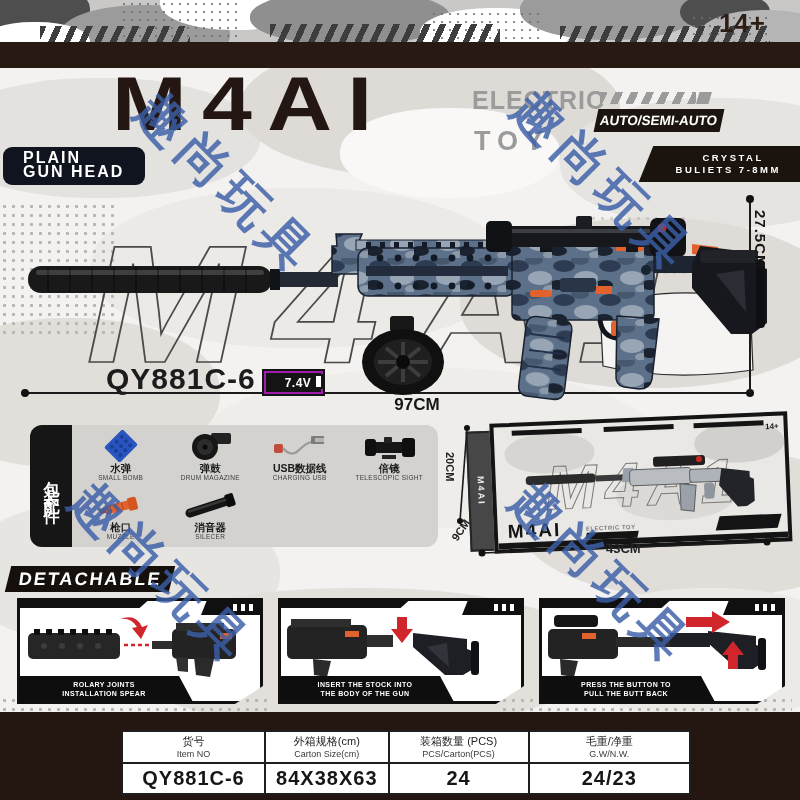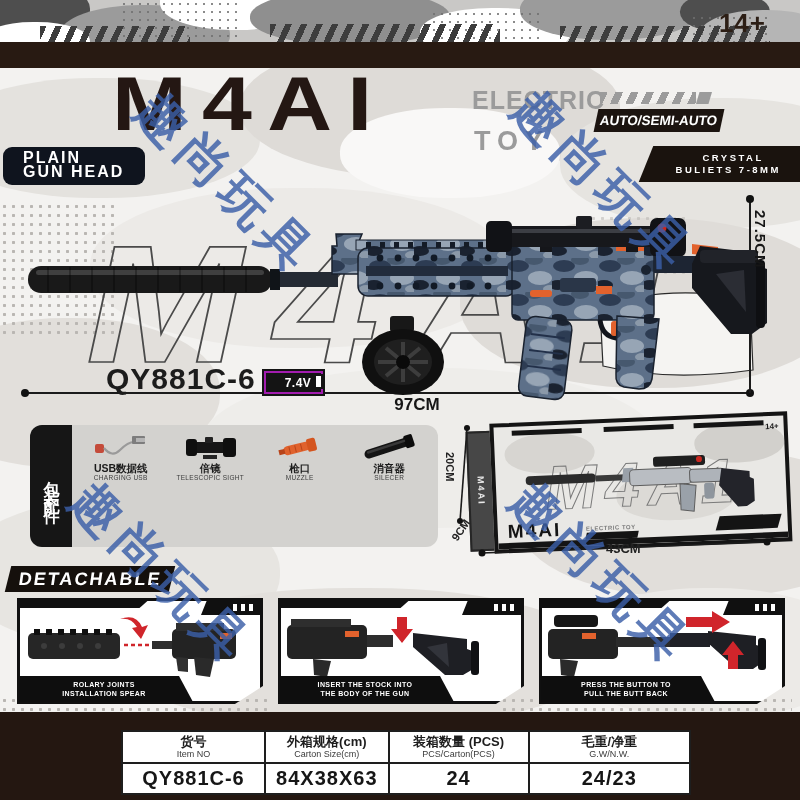--- a/index.html
+++ b/index.html
@@ -87,21 +87,21 @@
       clip-path:polygon(10% 0,100% 0,100% 100%,0 100%);}
   .dp-tab i{position:absolute;top:4px;width:4px;height:7px;background:#fff;}
   .dp-cap{position:absolute;left:-1px;bottom:-1px;min-width:150px;background:#0e0e0e;color:#fff;
       padding:4px 14px 4px 10px;clip-path:polygon(0 0,calc(100% - 14px) 0,100% 100%,0 100%);}
   .dp-cap div{font-size:7px;font-weight:700;letter-spacing:.4px;line-height:9px;text-align:center;white-space:nowrap;}
   .dpanel svg.art{position:absolute;left:4px;top:10px;}
   
   .strip-bottom{position:absolute;left:0;top:712px;width:800px;height:88px;background:#241711;z-index:5;}
   .spec{position:absolute;left:121px;top:730px;width:570px;border-collapse:collapse;z-index:15;background:#fff;}
   .spec td,.spec th{border:2px solid #1e1e1e;background:#fff;text-align:center;padding:0;}
-  .th-zh{font-size:13px;font-weight:700;color:#1d1d1d;line-height:15px;padding-top:2px;}
+  .th-zh{font-size:11px;font-weight:400;color:#1d1d1d;line-height:15px;padding-top:2px;}
   .th-en{font-size:9px;font-weight:400;color:#3a3a3a;line-height:11px;padding-bottom:2px;}
   .spec .val td{font-size:20px;font-weight:600;color:#161616;height:29px;letter-spacing:1px;}
   .spec .hdr th{height:29px;}
 </style>
 </head>
 <body>
 
 <div class="stage">
 
   <div class="band-top">
@@ -296,20 +296,50 @@
     </div>
   <div class="batt-nub"></div>
   <div class="len-label">97CM</div>
   <div class="ht-label">27.5CM</div>
 
   <div class="acc-panel">
     <div class="acc-tab">
       <span>包装配件</span>
     </div>
     <div class="acc-grid">
+      <div class="acc-item">
+        <svg viewBox="0 0 58 32">
+          <g transform="rotate(-45 29 16)">
+              <rect x="16" y="5" width="26" height="22" rx="2" fill="#2a55c0"></rect>
+          <g fill="#1c3f97">
+                <circle cx="22" cy="10" r="2"></circle>
+                <circle cx="29" cy="10" r="2"></circle>
+                <circle cx="36" cy="10" r="2"></circle>
+          <circle cx="22" cy="16" r="2"></circle>
+                <circle cx="29" cy="16" r="2"></circle>
+                <circle cx="36" cy="16" r="2"></circle>
+          <circle cx="22" cy="22" r="2"></circle>
+                <circle cx="29" cy="22" r="2"></circle>
+                <circle cx="36" cy="22" r="2"></circle>
+              </g>
+            </g>
+        </svg>
+        <div class="acc-zh">水弹</div>
+        <div class="acc-en">SMALL BOMB</div>
+      </div>
+      <div class="acc-item">
+        <svg viewBox="0 0 58 32">
+          <rect x="30" y="3" width="20" height="11" rx="2" fill="#222"></rect>
+          <circle cx="24" cy="17" r="13" fill="#161616"></circle>
+            <circle cx="24" cy="17" r="8" fill="#2c2c2c"></circle>
+          <circle cx="24" cy="17" r="2.5" fill="#0a0a0a"></circle>
+        </svg>
+        <div class="acc-zh">弹鼓</div>
+        <div class="acc-en">DRUM MAGAZINE</div>
+      </div>
       <div class="acc-item">
         <svg viewBox="0 0 58 32">
           <rect x="3" y="14" width="9" height="9" rx="2" fill="#c44b3a"></rect>
           <path d="M12 18 q8 10 16 2 t14 -8" stroke="#9a9a9a" stroke-width="2.2" fill="none"></path>
           <rect x="40" y="6" width="13" height="8" rx="1" fill="#7d7d7d"></rect>
           <rect x="44" y="8" width="9" height="4" fill="#b5b5b5"></rect>
         </svg>
         <div class="acc-zh">USB数据线</div>
         <div class="acc-en">CHARGING USB</div>
       </div>

